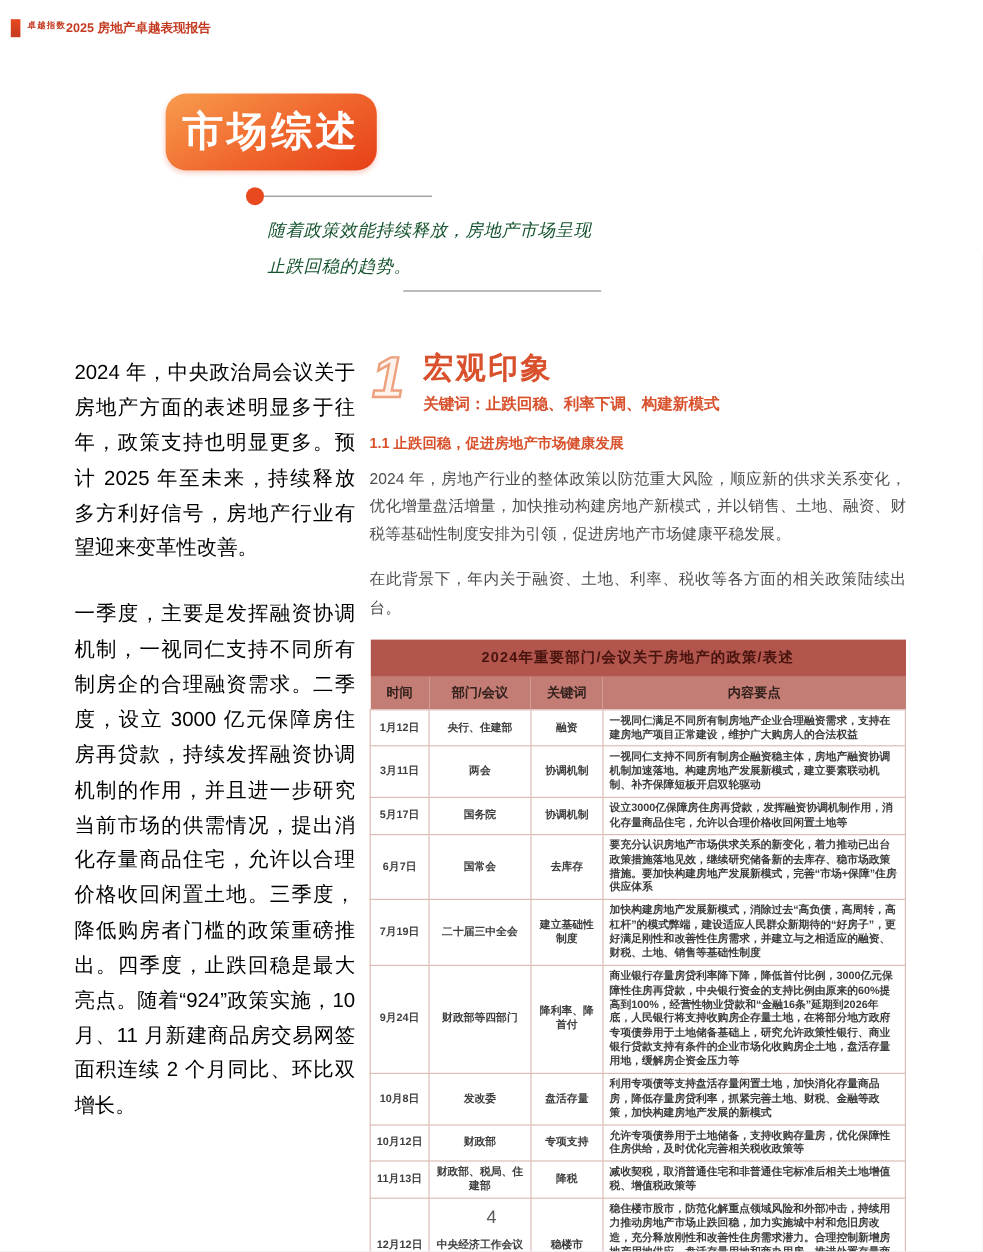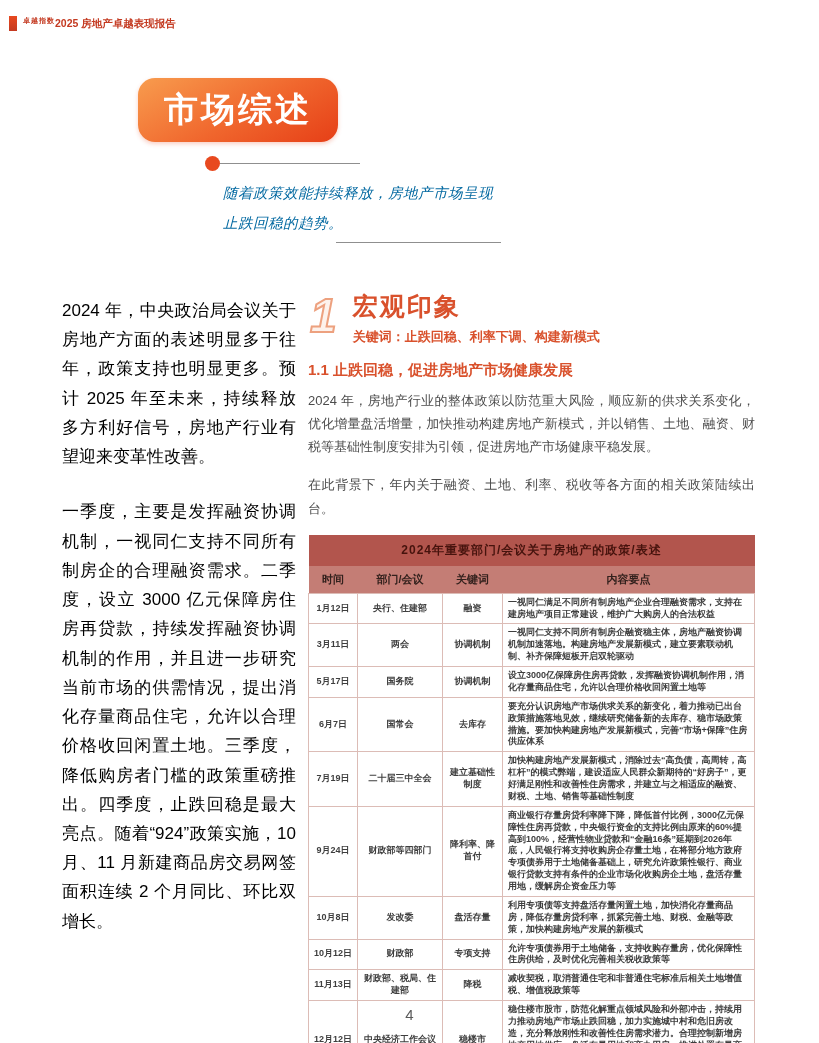--- a/index.html
+++ b/index.html
@@ -12,45 +12,45 @@
   .logo{position:absolute;left:9px;top:16px;display:flex;align-items:stretch;gap:6px;}
   .logo-bar{width:8px;background:linear-gradient(180deg,#e8491f,#c43a21);}
   .logo-text{display:flex;flex-direction:row;justify-content:center;}
   .logo-line1{font-size:7px;font-weight:bold;color:#c43a21;letter-spacing:1px;}
   .logo-line2{font-size:10.5px;font-weight:bold;color:#c43a21;margin-top:1px;}
   
   .banner{position:absolute;left:138px;top:78px;display:flex;align-items:center;}
   .badge{
     background:linear-gradient(150deg,#f89c4e 0%,#f0662d 55%,#e63f17 100%);
     color:#ffffff;font-size:34px;font-weight:bold;letter-spacing:3px;
-    padding:9px 26px;border-radius:17px;box-shadow:0 2px 4px rgba(230,63,23,.25);
+    padding:9px 14px;border-radius:17px;box-shadow:0 2px 4px rgba(230,63,23,.25);
   }
   .banner-title{margin:0 0 0 20px;font-size:41px;font-weight:800;color:#3b3b3b;letter-spacing:5px;}
   
   .quote{position:absolute;left:205px;top:156px;width:302px;}
   .quote-top{display:flex;align-items:center;}
   .dot{width:15px;height:15px;border-radius:50%;background:#e8491f;flex:0 0 auto;}
   .qline{width:140px;height:0;border-top:1.5px solid #8f8f8f;}
   .quote-text{
     margin:8px 0 4px 18px;font-style:italic;font-size:14.5px;line-height:2.05;
-    color:#0369a1;letter-spacing:.5px;
+    color:#14532d;letter-spacing:.5px;
   }
   .quote-bottom{width:165px;border-top:1.5px solid #8f8f8f;margin-left:auto;margin-right:6px;}
   
   .left-col{position:absolute;left:62px;top:296px;width:234px;}
   .left-col p{margin:0 0 26px;font-size:17px;line-height:1.72;color:#000000;text-align:justify;}
   .right-col{position:absolute;left:308px;top:290px;width:447px;}
   .section-head{display:flex;align-items:flex-start;gap:12px;}
   .big-num{
     font-size:48px;font-weight:bold;font-style:italic;line-height:1;
     color:#fdf2ec;-webkit-text-stroke:2px #eda17f;padding:2px 4px 0 2px;
   }
   .section-title{margin:0;font-size:25px;font-weight:800;color:#d9512c;letter-spacing:2px;}
   .keywords{margin-top:5px;font-size:13px;font-weight:bold;color:#d9512c;}
-  .subsection-title{margin:15px 0 9px;font-size:15px;font-weight:800;color:#d9512c;}
+  .subsection-title{margin:15px 0 9px;font-size:12px;font-weight:800;color:#d9512c;}
   .section-paragraphs p{margin:0 0 15px;font-size:13px;line-height:1.78;color:#4c4c4c;text-align:justify;}
   
   .policy-table{width:100%;border-collapse:collapse;margin-top:2px;}
   .t-title{
     background:#b2554d;color:#46130d;font-size:12px;font-weight:bold;
     text-align:center;padding:7px 4px;letter-spacing:1px;
   }
   .t-head th{
     background:#c47d75;color:#33211d;font-size:11px;font-weight:bold;
     text-align:center;padding:6px 2px;

